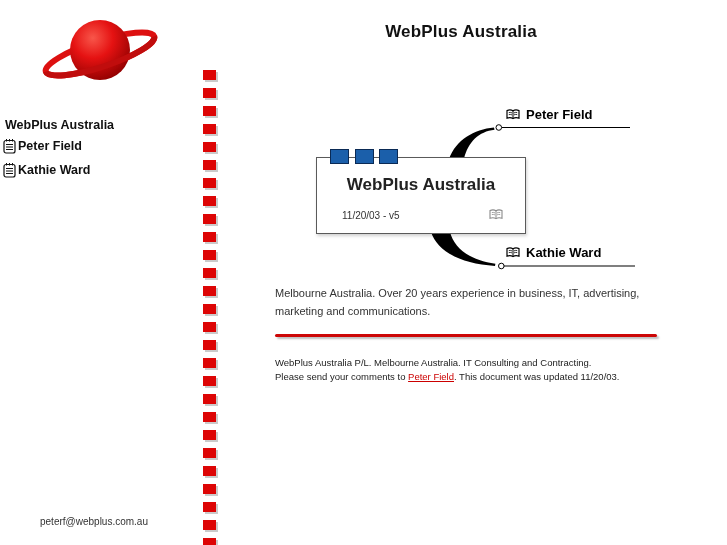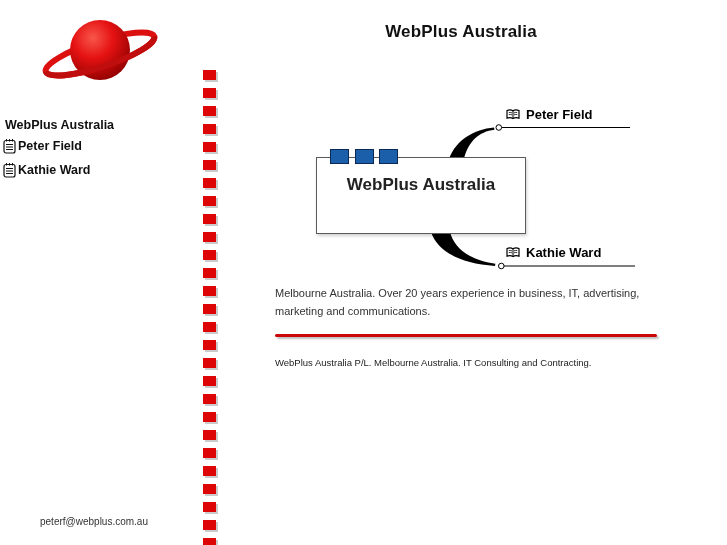--- a/index.html
+++ b/index.html
@@ -127,20 +127,30 @@
   <line x1="221.5" y1="27.5" x2="350" y2="27.5" stroke="#000" stroke-width="1.2"></line>
   <circle cx="218.8" cy="27.5" r="2.8" fill="#fff" stroke="#000" stroke-width="1"></circle>
 
   <path d="M 151,132 C 157,151 181,164 215,165.9 L 215.4,163.7 C 190,160.5 174,148 170,132 Z" fill="#000"></path>
   <line x1="224" y1="166" x2="355" y2="166" stroke="#000" stroke-width="1.2"></line>
   <circle cx="221.3" cy="166" r="2.8" fill="#fff" stroke="#000" stroke-width="1"></circle>
 </svg>
 
 <div class="abs node-box">
   <div class="node-title">WebPlus Australia</div>
+  <div class="node-meta">
+    <span class="node-date">11/20/03 - v5</span>
+    <span class="node-book">
+      <svg width="14" height="11" viewBox="0 0 14 11">
+        <path d="M1,1.6 C3,0.7 5.4,0.8 7,1.8 C8.6,0.8 11,0.7 13,1.6 V9.2 C11,8.5 8.6,8.6 7,9.6 C5.4,8.6 3,8.5 1,9.2 Z" fill="none" stroke="currentColor" stroke-width="1.1"></path>
+        <path d="M7,1.8 V9.6" stroke="currentColor" stroke-width="1"></path>
+        <path d="M2.8,3.6 C4,3.3 5,3.4 6,3.9 M2.8,5.6 C4,5.3 5,5.4 6,5.9 M8,3.9 C9,3.4 10,3.3 11.2,3.6 M8,5.9 C9,5.4 10,5.3 11.2,5.6" stroke="currentColor" stroke-width="0.8" fill="none"></path>
+      </svg>
+    </span>
+  </div>
 </div>
 
 <div class="abs blue-sq" id="sq1"></div>
 <div class="abs blue-sq" id="sq2"></div>
 <div class="abs blue-sq" id="sq3"></div>
 
 <div class="abs branch-label" id="branch-peter">
   <svg width="14" height="11" viewBox="0 0 14 11">
     <path d="M1,1.6 C3,0.7 5.4,0.8 7,1.8 C8.6,0.8 11,0.7 13,1.6 V9.2 C11,8.5 8.6,8.6 7,9.6 C5.4,8.6 3,8.5 1,9.2 Z" fill="none" stroke="#000" stroke-width="1.2"></path>
     <path d="M7,1.8 V9.6" stroke="#000" stroke-width="1"></path>
@@ -157,13 +167,14 @@
   </svg>
   <span>Kathie Ward</span>
 </div>
 
 <div class="abs descr">Melbourne Australia. Over 20 years experience in business, IT, advertising, marketing and communications.</div>
 
 <div class="abs red-rule"></div>
 
 <div class="abs footer">
   <div>WebPlus Australia P/L. Melbourne Australia. IT Consulting and Contracting.</div>
+  <div><span>Please send your comments to </span><span class="red-link">Peter Field</span><span>. This document was updated 11/20/03.</span></div>
 </div>
 
 </body></html>

